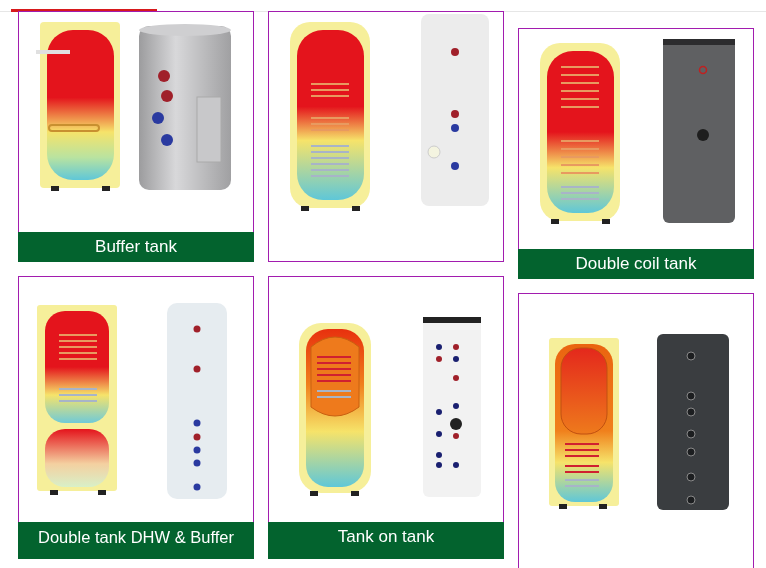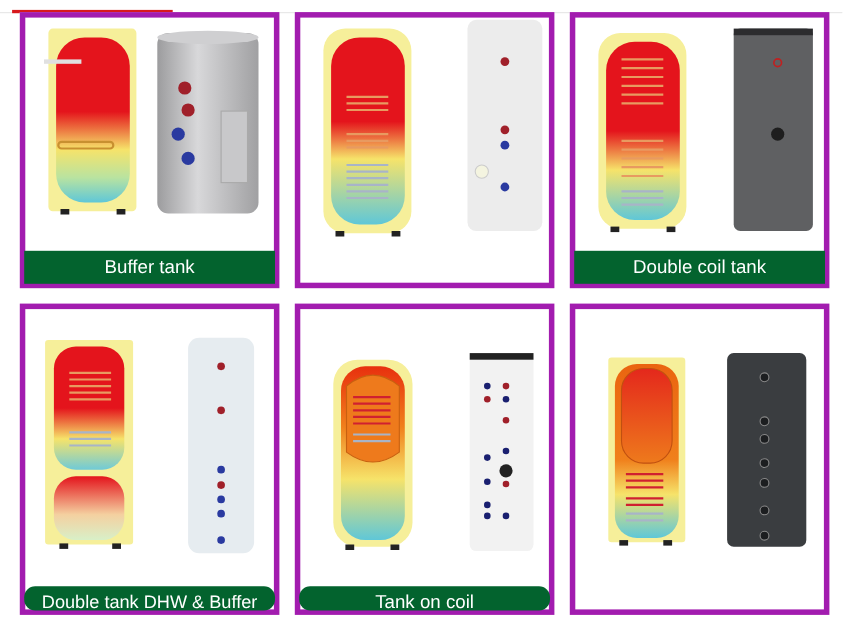--- a/index.html
+++ b/index.html
@@ -1,28 +1,28 @@
 <!DOCTYPE html>
 <html><head>
 <meta charset="utf-8">
 <style>
   * { box-sizing: border-box; margin: 0; padding: 0; }
   html, body { width: 766px; height: 568px; background: #ffffff; overflow: hidden; }
   body { position: relative; font-family: "Liberation Sans", sans-serif; }
   .topline { position: absolute; left: 0; top: 11px; width: 766px; height: 1px; background: #e6e6e6; }
   .redbar { position: absolute; left: 11px; top: 9px; width: 146px; height: 3px; background: #d7191c; }
-  .card { position: absolute; width: 236px; border: 5px solid #a21caf; background: #fff; cursor: pointer; padding-left: 13px; }
+  .card { position: absolute; width: 236px; border: 1px solid #a21caf; background: #fff; cursor: pointer; padding-left: 13px; }
   .card .img { position: absolute; left: 0; top: 0; right: 0; }
   .card .label { position: absolute; left: -1px; right: -1px; bottom: -1px; background: #03632e; color: #fff;
                  font-size: 17px; text-align: center; white-space: nowrap; overflow: hidden; }
   .row1 { top: 11px; height: 251px; }
   .row1 .label { height: 30px; line-height: 30px; }
   .row2 { top: 276px; height: 283px; }
-  .row2 .label { height: 22px; line-height: 30px; border-radius: 10px; }
-  .c1 { left: 18px; } .c2 { left: 268px; } .c3 { left: 518px; }
+  .row2 .label { height: 37px; line-height: 30px; }
+  .c1 { left: 18px; } .c2 { left: 268px; } .c3 { left: 518px; margin-top: 17px; }
   svg { display: block; }
 </style>
 </head>
 <body>
 
 <div class="topline"></div>
 <div class="redbar"></div>
 
 <div class="card row1 c1">
   <div class="img">
@@ -245,21 +245,21 @@
         <circle cx="170" cy="135" r="3" fill="#1a2070"></circle>
           <circle cx="187" cy="147" r="6" fill="#222"></circle>
         <circle cx="170" cy="157" r="3" fill="#1a2070"></circle>
           <circle cx="187" cy="159" r="3" fill="#a0202a"></circle>
         <circle cx="170" cy="178" r="3" fill="#1a2070"></circle>
           <circle cx="170" cy="188" r="3" fill="#1a2070"></circle>
         <circle cx="187" cy="188" r="3" fill="#1a2070"></circle>
       </g>
     </svg>
   </div>
-  <div class="label">Tank on coil</div>
+  <div class="label">Tank on tank</div>
 </div>
 
 <div class="card row2 c3">
   <div class="img">
     <svg width="236" height="257" viewBox="0 0 236 257">
       <defs>
         <linearGradient id="g6" x1="0" y1="0" x2="0" y2="1">
           <stop offset="0" stop-color="#ea6410"></stop>
             <stop offset="0.55" stop-color="#f0801c"></stop>
           <stop offset="0.75" stop-color="#f6e36a"></stop>

